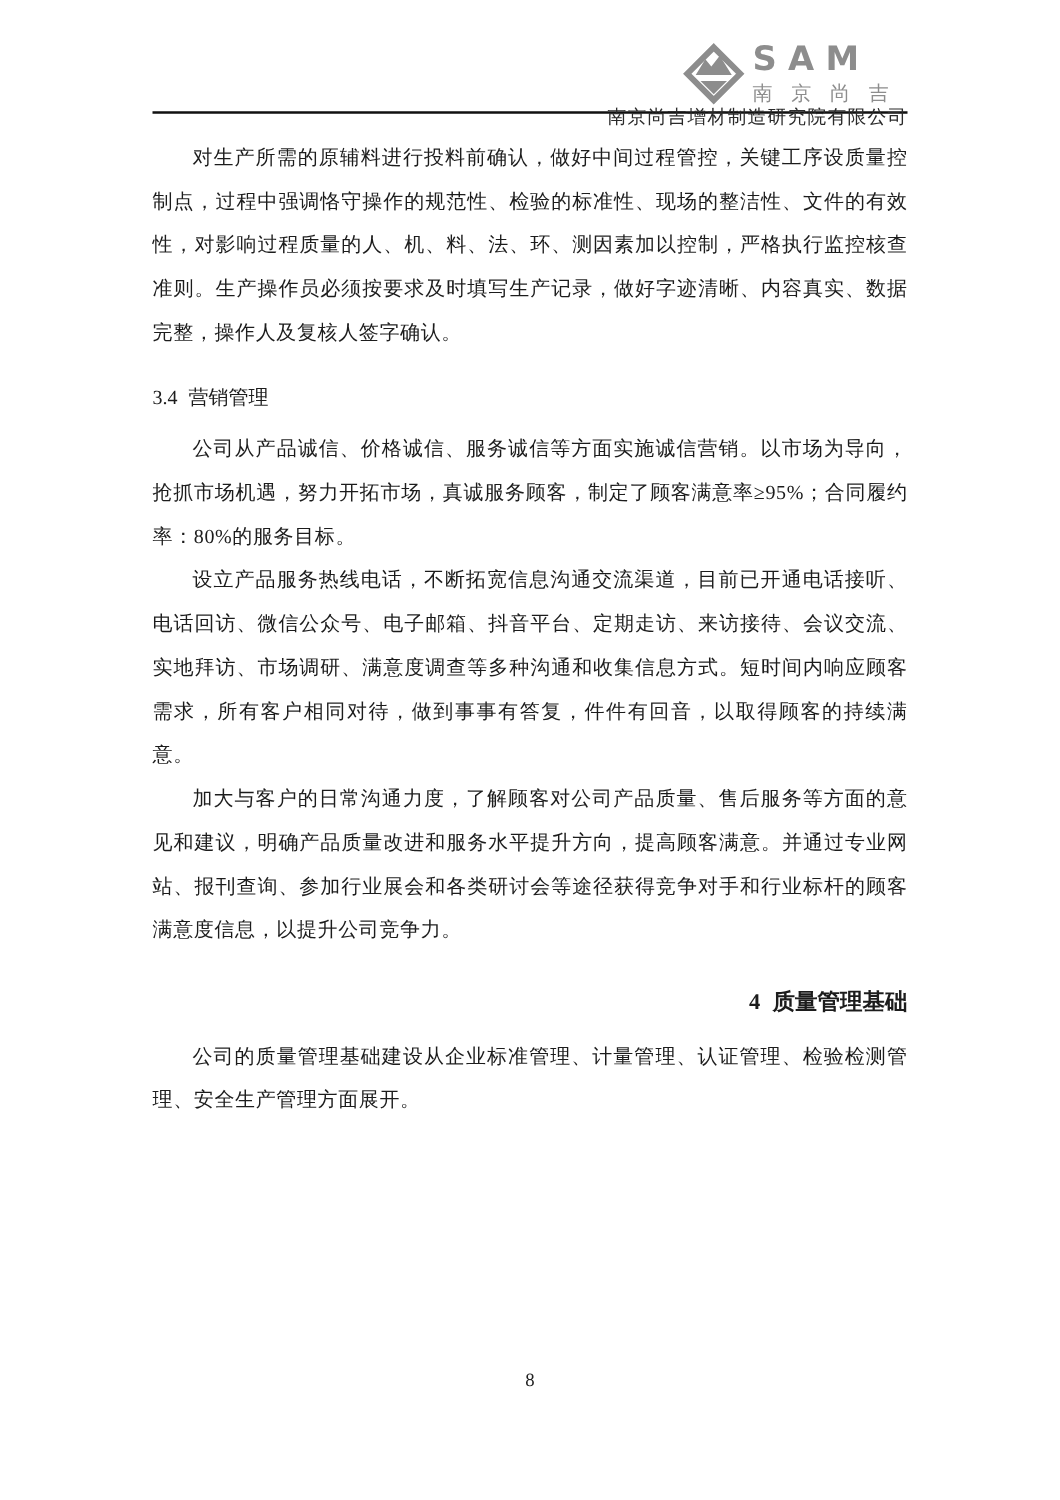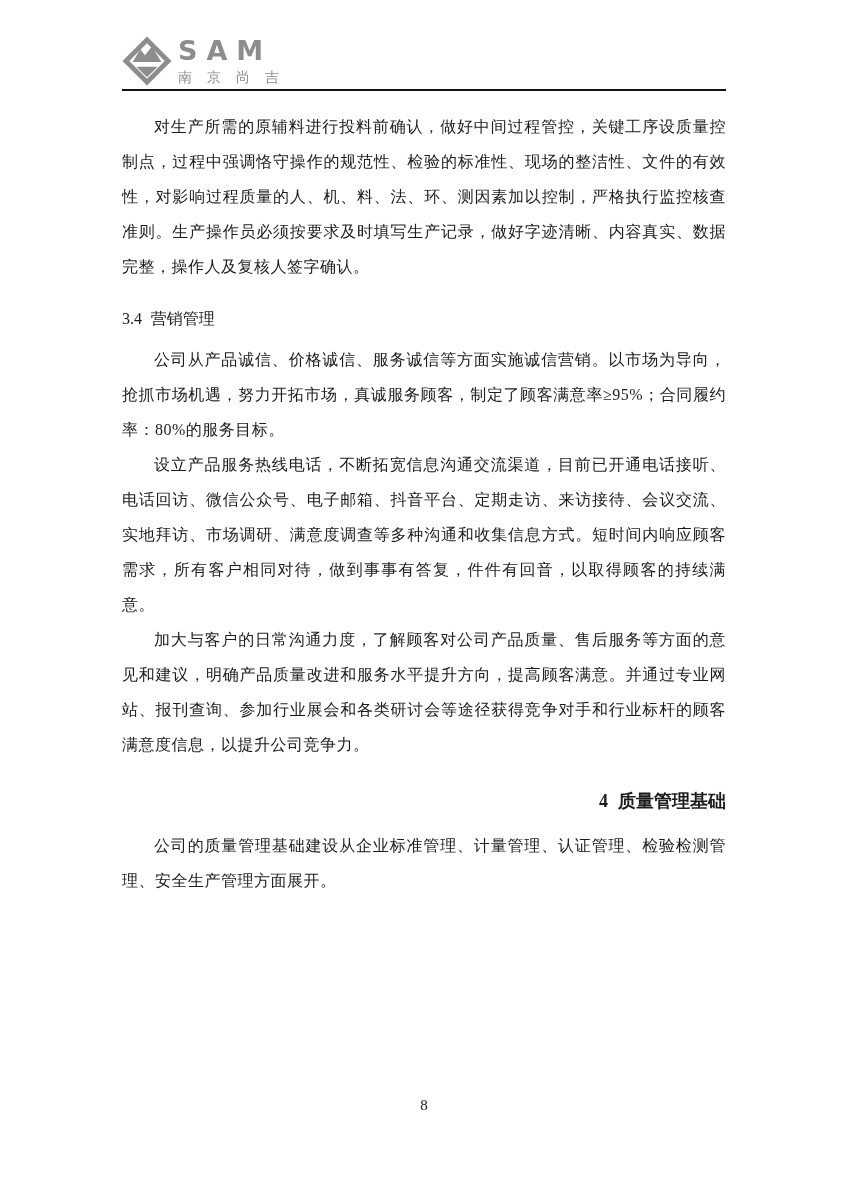--- a/index.html
+++ b/index.html
@@ -16,32 +16,33 @@
     padding:34px 122px 0 122px;
     color:#1c1c1c;
     overflow:hidden;
   }
   
   .header{
     display:flex;
     justify-content:space-between;
     align-items:flex-end;
     height:52px;
+    flex-direction:column;
   }
   .logo{display:flex;align-items:center;gap:6px;}
   .logo-mark{flex:0 0 auto;display:block;}
   .logo-text{display:flex;flex-direction:column;line-height:1;}
   .logo-sam{
     font-family:"DejaVu Sans","Liberation Sans",sans-serif;
     font-weight:bold;font-size:27px;letter-spacing:9px;
     color:#8d8d8d;
   }
   .logo-sub{
-    font-family:Liberation Mono, monospace;
-    font-size:14px;letter-spacing:15px;
+    font-family:Liberation Sans, sans-serif;
+    font-size:16px;letter-spacing:15px;
     color:#8d8d8d;margin-top:7px;white-space:nowrap;
   }
   .company-name{
     font-size:15px;color:#2a2a2a;
     white-space:nowrap;
     padding-bottom:2px;
     letter-spacing:1px;
   }
   .header-rule{
     height:2px;background:#111;margin-top:3px;
@@ -90,20 +91,21 @@
       <svg class="logo-mark" width="50" height="50" viewBox="0 0 52 52" aria-hidden="true">
         <path d="M26 4 L48 26 L26 48 L4 26 Z" fill="none" stroke="#8d8d8d" stroke-width="5" stroke-linejoin="miter"></path>
         <path d="M11 27 L19 14 L24 20 L31 11 L41 27 Z" fill="#8d8d8d"></path>
         <path d="M15 32 L37 32 L26 43 Z" fill="#8d8d8d"></path>
       </svg>
       <div class="logo-text">
         <div class="logo-sam">SAM</div>
         <div class="logo-sub">南京尚吉</div>
       </div>
     </div>
+    <div class="company-name">南京尚吉增材制造研究院有限公司</div>
   </div>
 
   <div class="header-rule"></div>
 
   <div class="doc-body">
 
     <p class="para">对生产所需的原辅料进行投料前确认，做好中间过程管控，关键工序设质量控制点，过程中强调恪守操作的规范性、检验的标准性、现场的整洁性、文件的有效性，对影响过程质量的人、机、料、法、环、测因素加以控制，严格执行监控核查准则。生产操作员必须按要求及时填写生产记录，做好字迹清晰、内容真实、数据完整，操作人及复核人签字确认。</p>
 
     <h3 class="h-sub"><span class="h-num">3.4</span><span>营销管理</span></h3>
 

